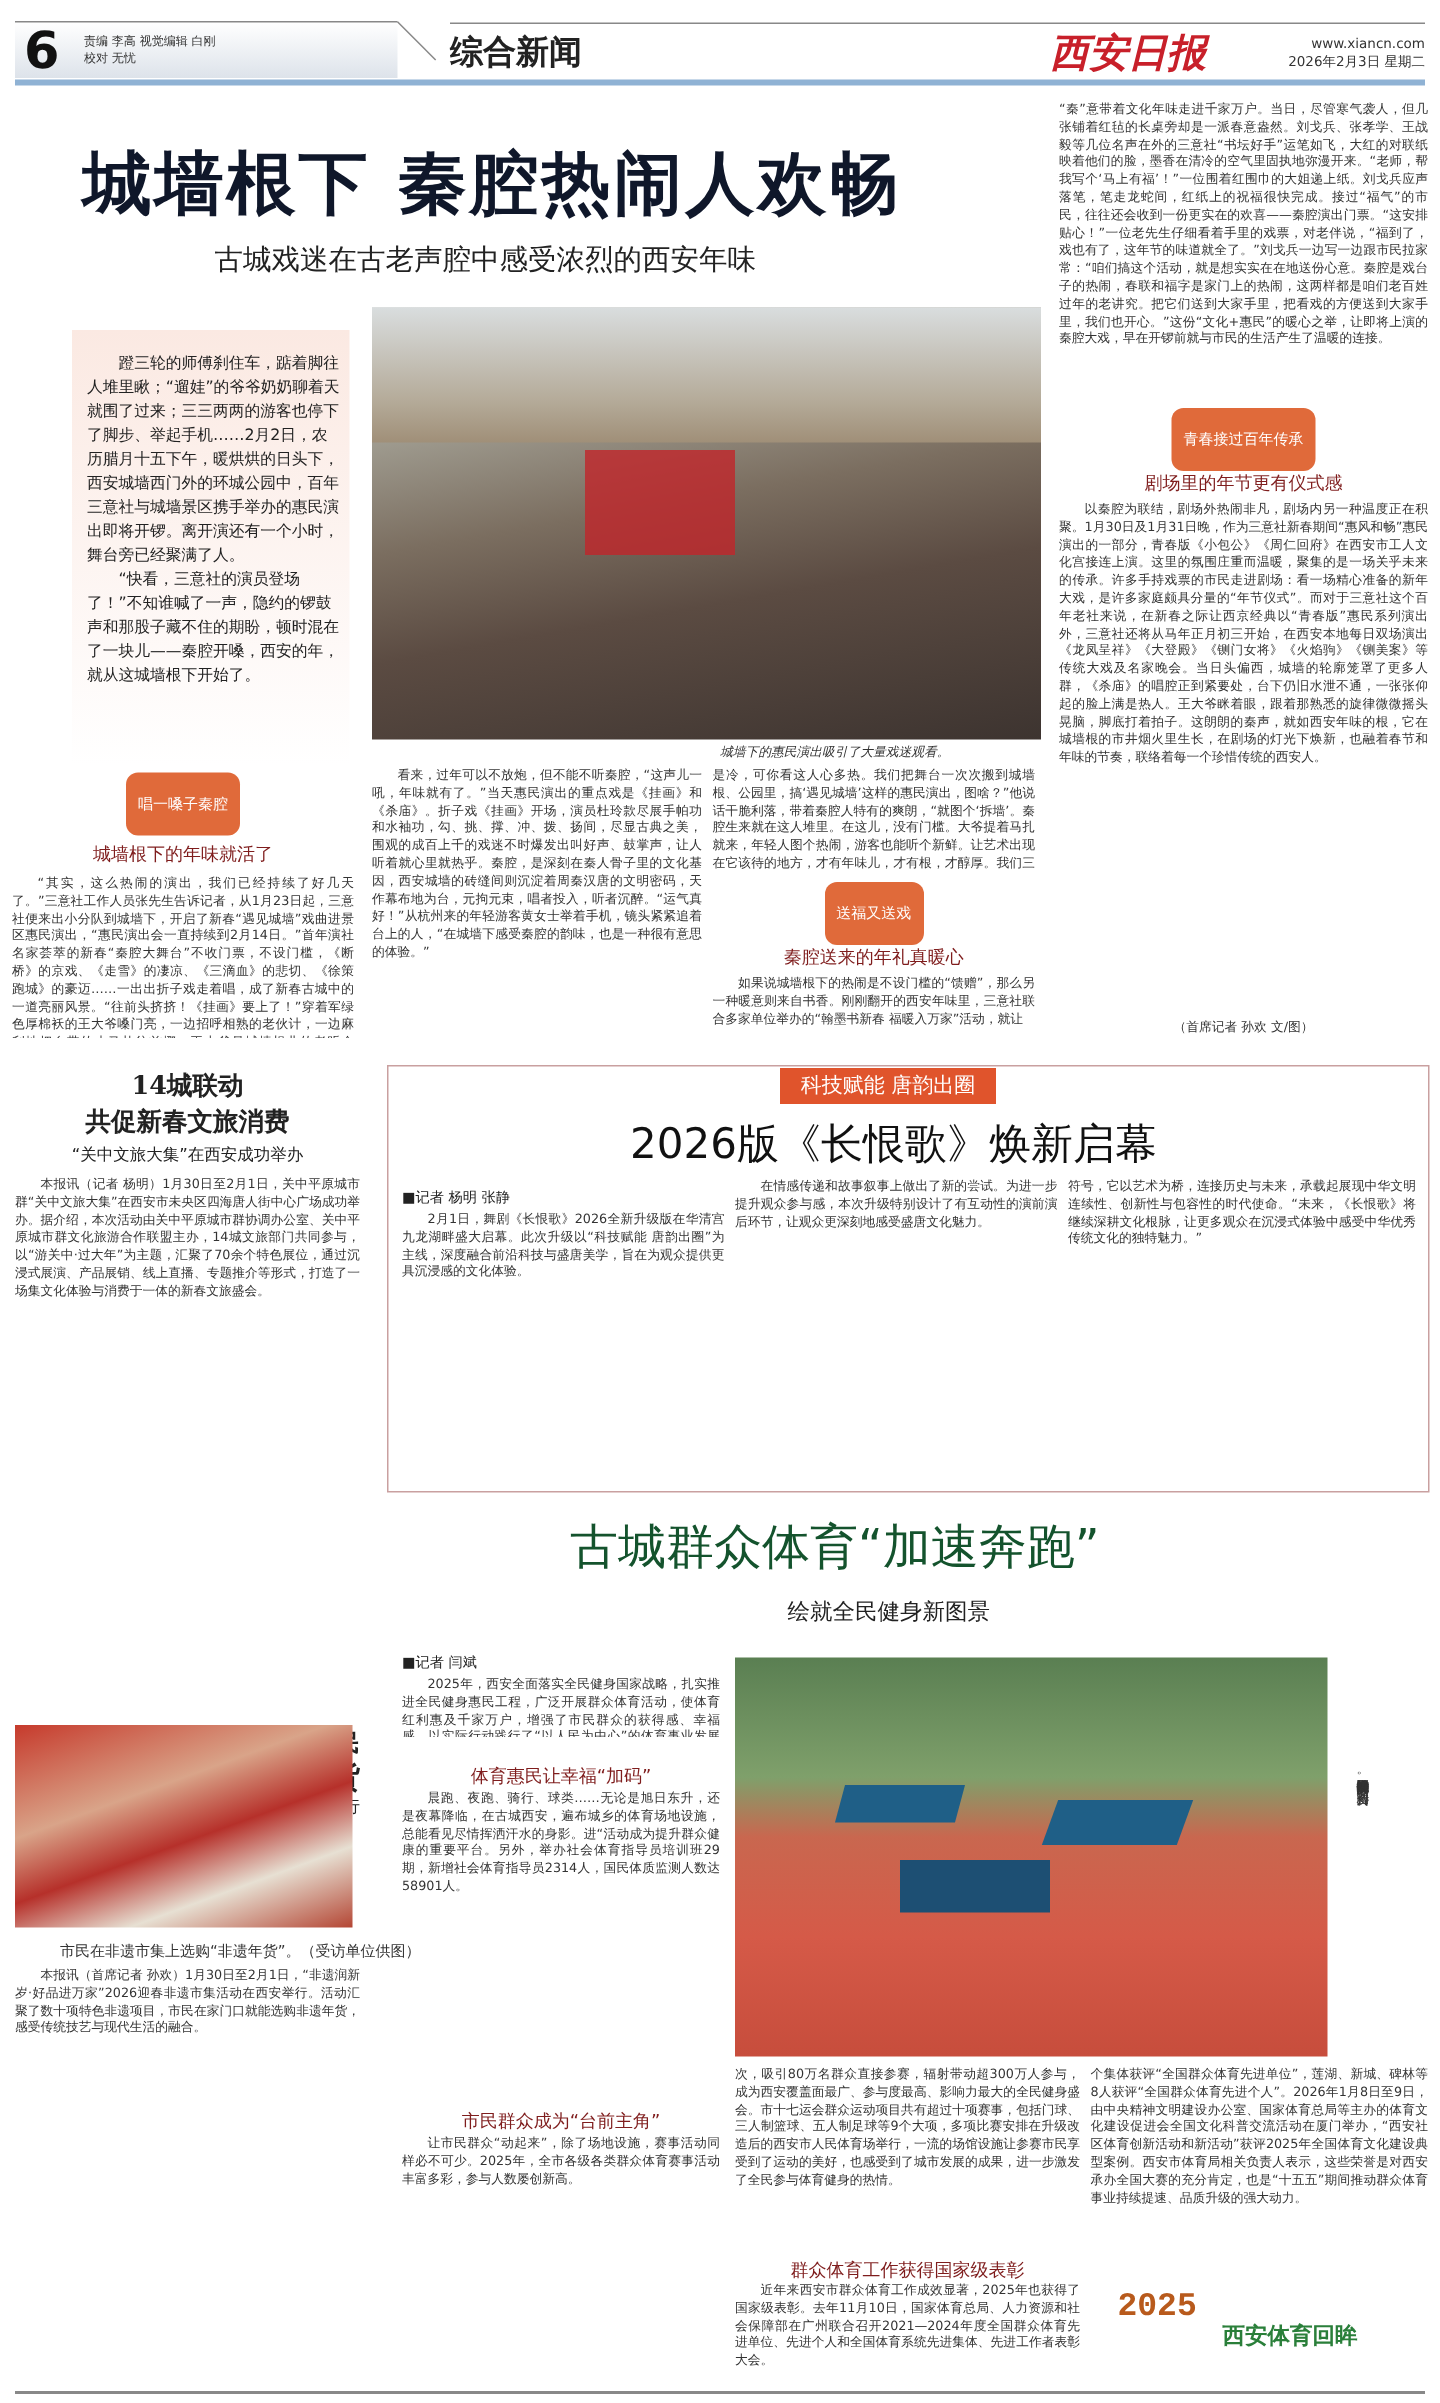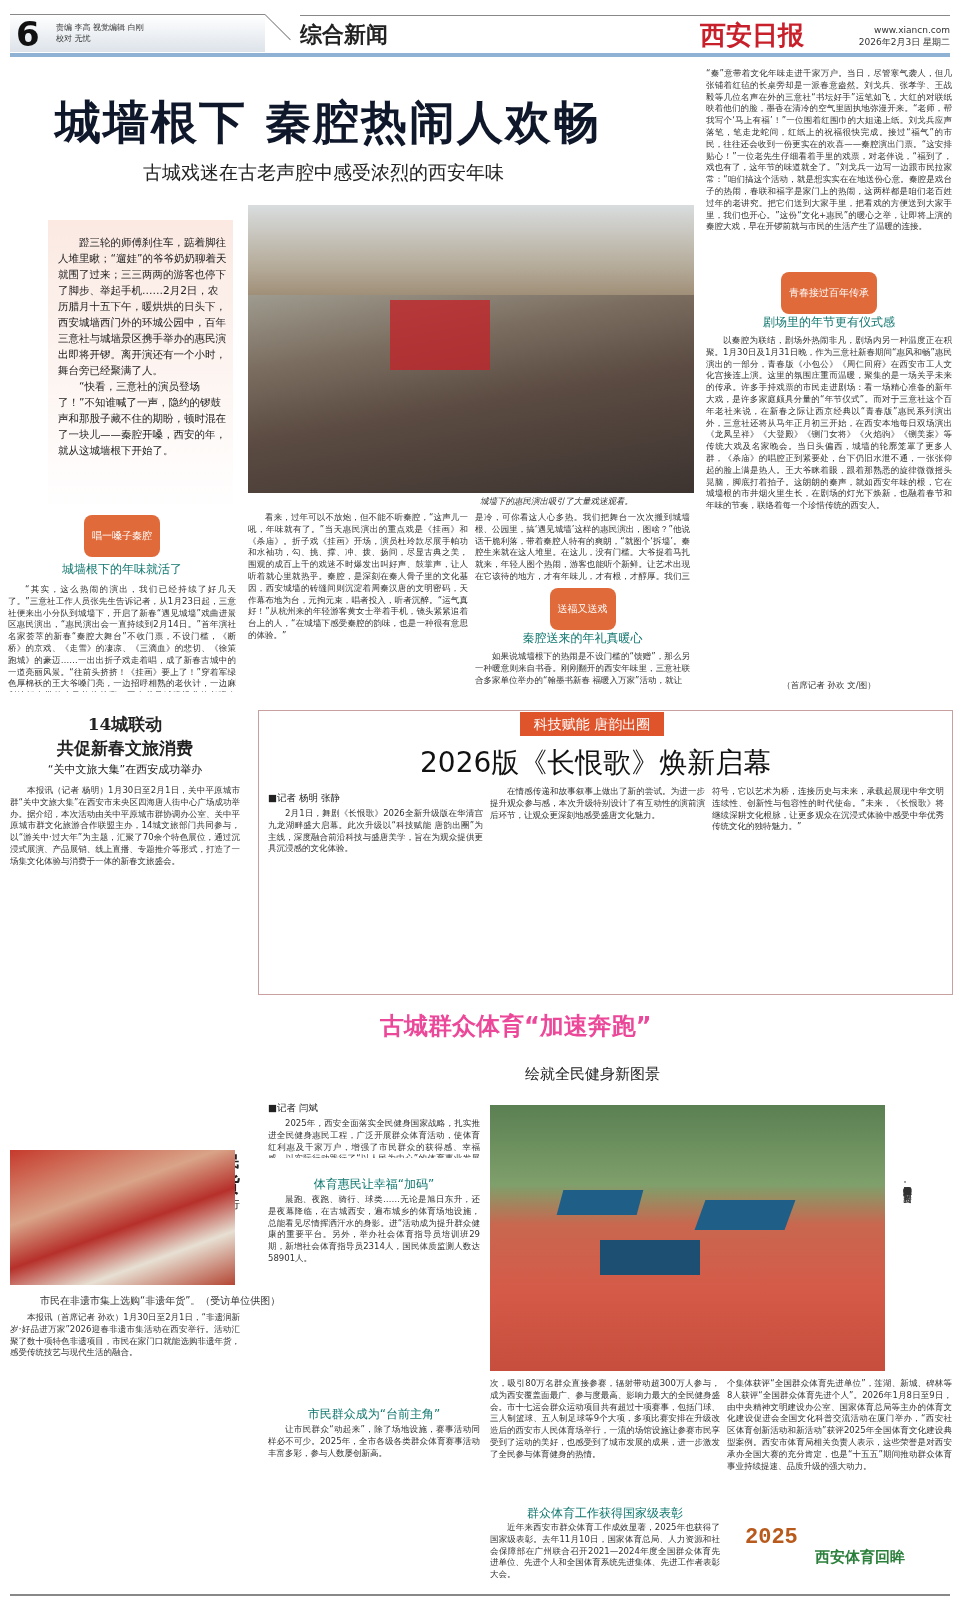--- a/index.html
+++ b/index.html
@@ -6,37 +6,37 @@
 body{width:960px;height:1602px;background:#fff;font-family:"DejaVu Sans",sans-serif;color:#222;position:relative;overflow:hidden}
 .abs{position:absolute}
 .header{left:0;top:0;width:960px;height:56px}
 .pgbar{left:10px;top:14px;width:255px;height:38px;background:linear-gradient(#fff,#dde3ea);border-top:1px solid #888}
 .pgnum{left:16px;top:14px;font-size:34px;font-weight:bold;color:#111}
 .edit{left:56px;top:22px;font-size:8px;line-height:11px;color:#333}
 .diag{left:265px;top:14px;width:36px;height:1px;background:#888;transform:rotate(45deg);transform-origin:left}
 .sect{left:300px;top:20px;font-size:22px;font-weight:bold;color:#222}
 .topline{left:300px;top:15px;width:650px;height:1px;background:#888}
 .blueline{left:10px;top:53px;width:940px;height:4px;background:#8fb2d4}
-.logo{left:700px;top:18px;font-family:"DejaVu Serif",serif;font-size:26px;color:#c8202a;font-weight:bold}
+.logo{left:700px;top:18px;font-family:"DejaVu Serif",serif;font-size:26px;color:#c8202a;font-style:italic;font-weight:bold}
 .url{left:835px;top:24px;font-size:9px;color:#333;text-align:right;width:115px;line-height:12px}
 .main-title{left:55px;top:92px;font-size:46px;font-weight:bold;color:#0f172a;letter-spacing:2px}
 .sub-title{left:143px;top:160px;font-size:19px;color:#222}
 .lead{left:48px;top:220px;width:185px;height:290px;background:linear-gradient(#fbe9e2,#fff);padding:14px 6px 0 10px;font-size:10.5px;line-height:16px;color:#222;text-indent:2em}
 .photo1{left:248px;top:205px;width:446px;height:288px;background:linear-gradient(170deg,#bfc4c2 0%,#9e9a8e 25%,#7b6e60 45%,#5b4b42 65%,#3d3430 100%)}
 .wall{left:248px;top:205px;width:446px;height:90px;background:linear-gradient(180deg,#d9ddde 0%,#b4aa98 70%,#a08f78 100%)}
 .stage{left:390px;top:300px;width:100px;height:70px;background:#c1262a;opacity:.8}
 .cap1{left:480px;top:496px;font-size:8.5px;color:#333;font-style:italic}
 .col{font-size:8.5px;line-height:11.8px;color:#333;text-align:justify}
 .tag{display:inline-block;background:#e06a3a;color:#fff;border-radius:8px;padding:14px 8px;font-size:10px}
-.subhead{font-size:12px;color:#0f766e;text-align:center}
+.subhead{font-size:12px;color:#7f1d1d;text-align:center}
 .frame{left:258px;top:710px;width:695px;height:285px;border:1px solid #c9a0a0}
 .banner{left:520px;top:712px;width:144px;height:24px;background:#e0542c;color:#fff;font-size:14px;text-align:center;line-height:24px}
 .h2026{left:420px;top:744px;font-size:28px;color:#111}
 .byline{font-size:9.5px;color:#222}
-.sports-title{left:380px;top:1010px;font-size:24px;font-weight:bold;color:#ec4899}
+.sports-title{left:380px;top:1010px;font-size:32px;font-weight:normal;color:#14532d}
 .sports-sub{left:525px;top:1065px;font-size:15px;color:#222}
 .photo2{left:490px;top:1105px;width:395px;height:266px;background:linear-gradient(180deg,#5a7f52 0%,#7fa06b 30%,#c9674f 45%,#d55a48 70%,#c74d3c 100%)}
 .table1{left:700px;top:1200px;width:90px;height:30px;background:#1f5f87;transform:skewX(-20deg)}
 .table2{left:560px;top:1190px;width:80px;height:25px;background:#1f5f87;transform:skewX(-15deg)}
 .table3{left:600px;top:1240px;width:100px;height:35px;background:#1d4f73}
 .vcap{left:900px;top:1180px;width:14px;font-size:8.5px;line-height:12px;color:#333;writing-mode:vertical-rl}
 .photo3{left:10px;top:1150px;width:225px;height:135px;background:linear-gradient(160deg,#c63a2c 0%,#d9a489 35%,#b6302a 55%,#e7e0d3 75%,#b44634 100%)}
 .logo2025{left:745px;top:1525px;font-family:Liberation Mono, monospace;font-size:22px;font-weight:bold;color:#b85a1c}
 .logo2025b{left:815px;top:1548px;font-size:15px;font-weight:bold;color:#2a7f3a}
 .bottomline{left:10px;top:1594px;width:940px;height:2px;background:#888}

